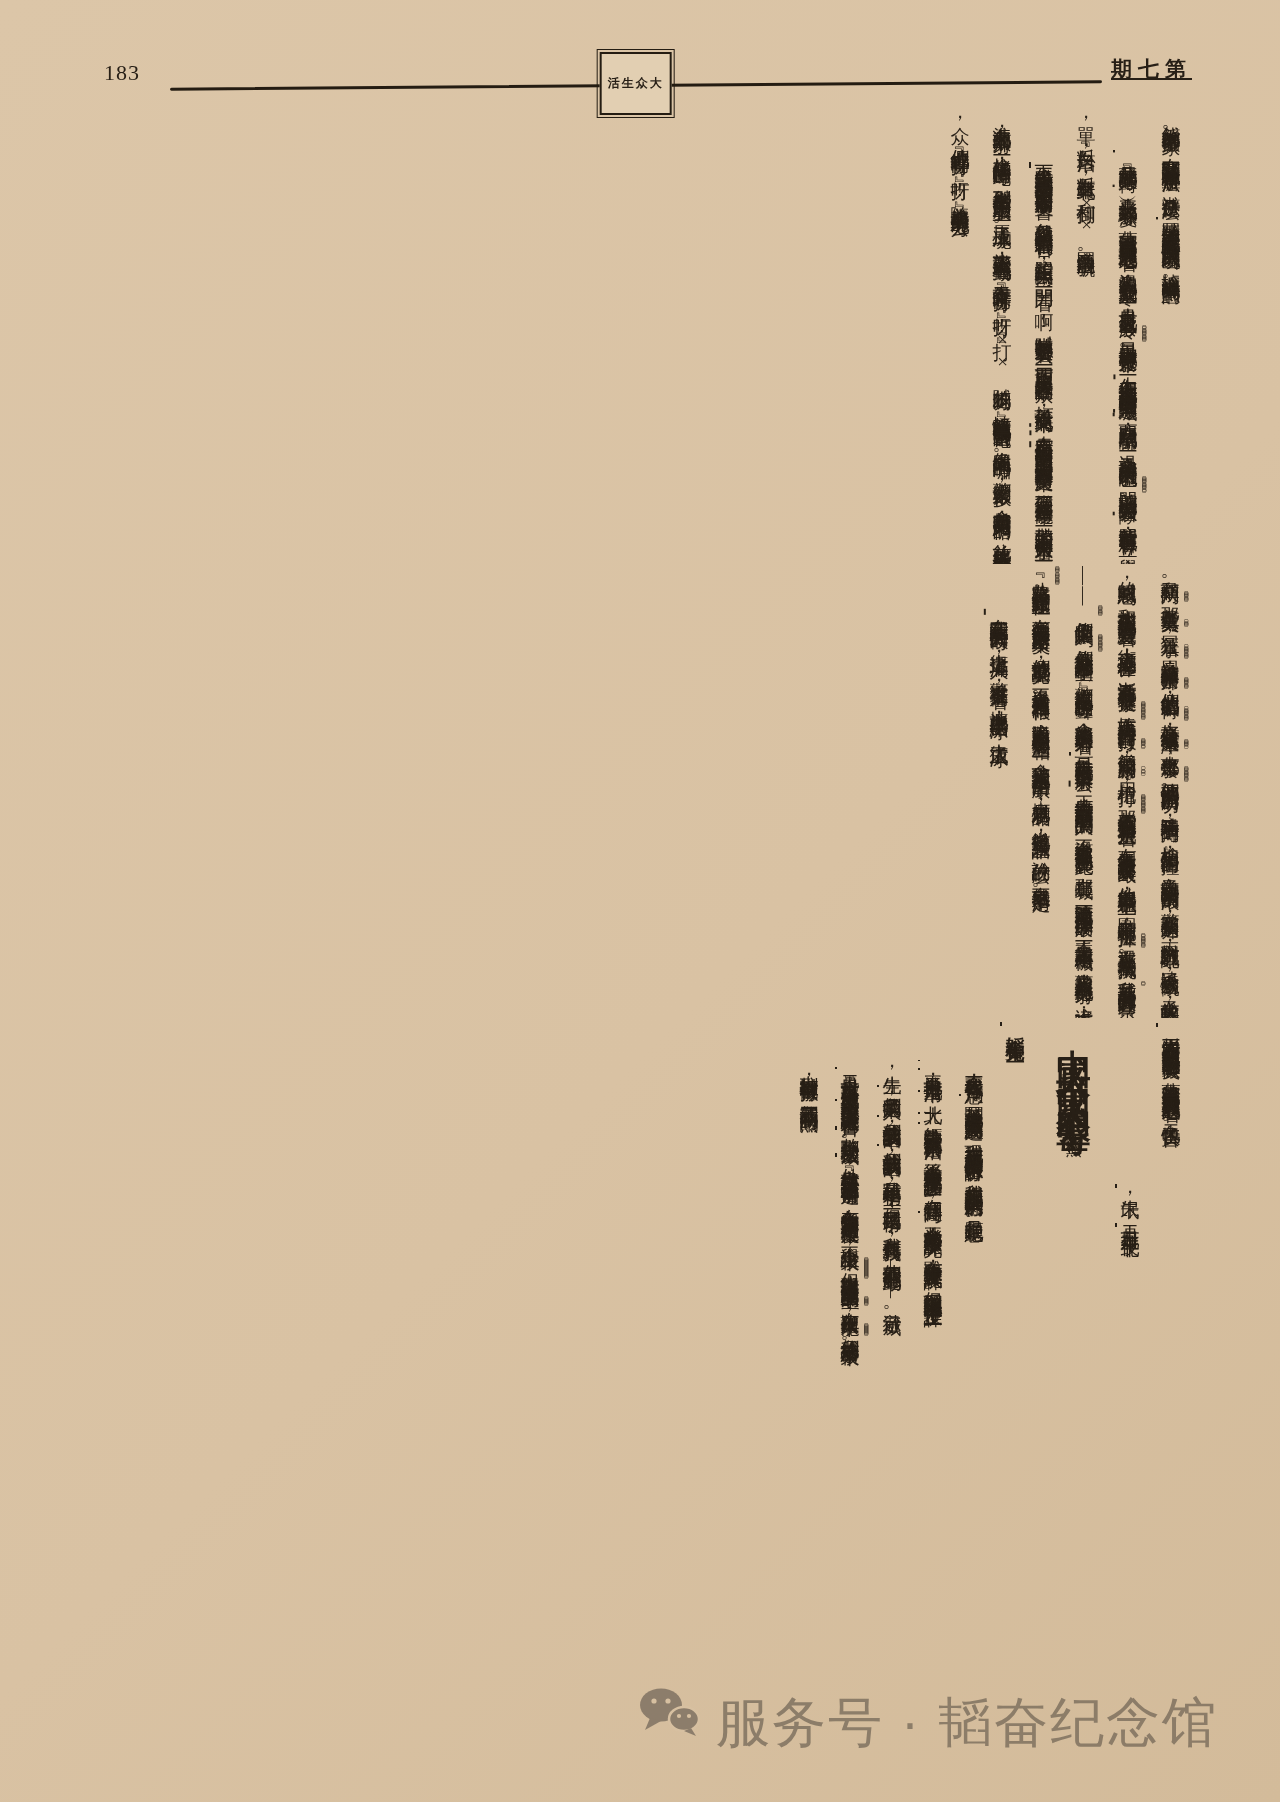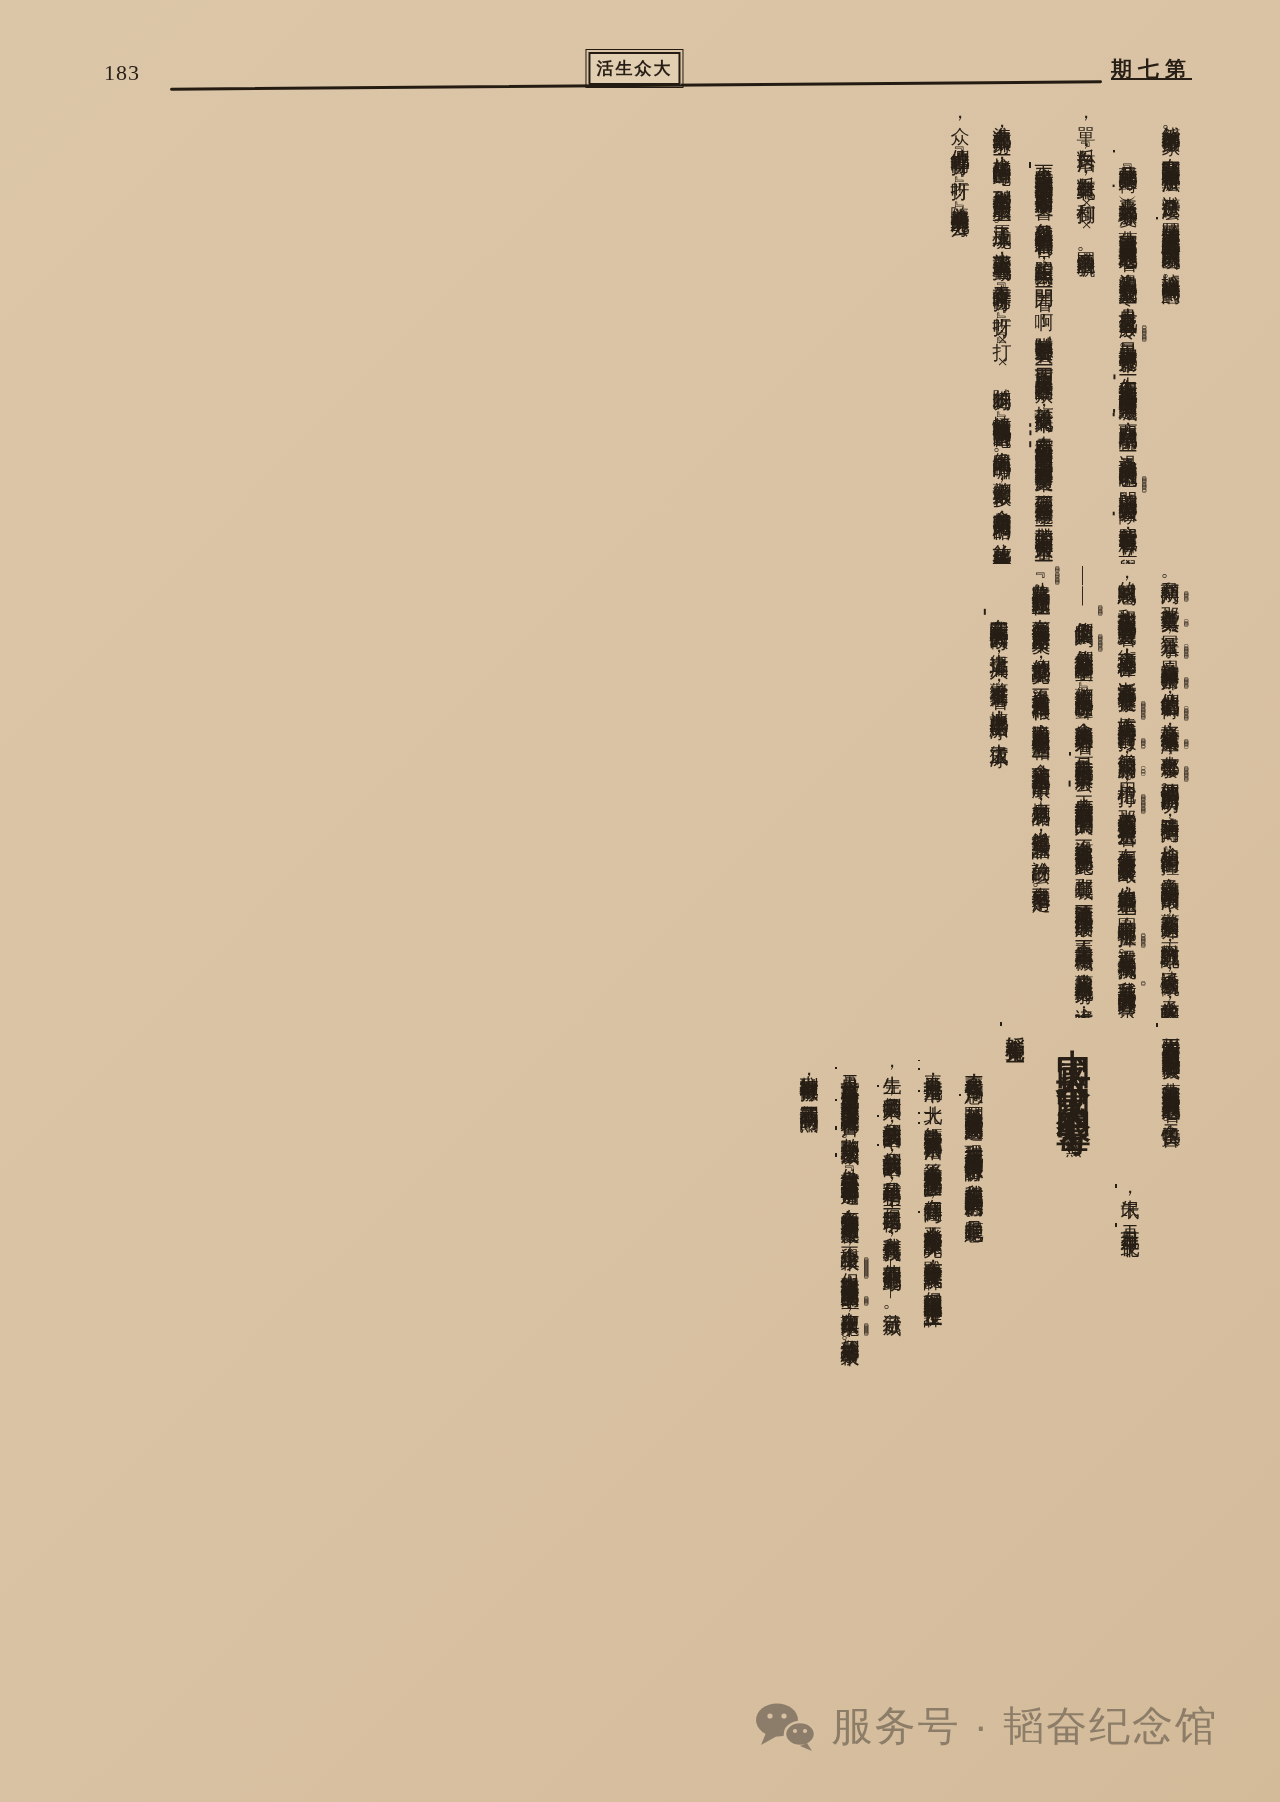--- a/index.html
+++ b/index.html
@@ -7,43 +7,43 @@
        font-family:"Liberation Serif", serif;}
   .page{position:relative;width:1280px;height:1802px;
         background:linear-gradient(135deg,#dcc6a8 0%,#d9c2a3 55%,#d3bb9a 100%);
         color:#271f16;}
   
   .pageno{position:absolute;left:104px;top:60px;font-size:22px;letter-spacing:1px;}
   .rule{position:absolute;left:170px;right:178px;top:84px;height:3px;background:#241c12;
         border-radius:2px;transform:rotate(-0.45deg);}
   .masthead-box{position:absolute;left:50%;top:52px;transform:translateX(-56%);
         border:2px solid #241c12;outline:1px solid #241c12;outline-offset:2px;
-        background:#e2cfb2;padding:3px 6px;font-size:17px;font-weight:bold;
+        background:#e2cfb2;padding:21px 6px;font-size:12px;font-weight:bold;
         letter-spacing:2px;white-space:nowrap;}
   .issue{position:absolute;right:88px;top:55px;font-size:21px;font-weight:bold;letter-spacing:6px;text-decoration:underline;}
   
   .band{position:absolute;left:92px;width:1100px;overflow:hidden;
         writing-mode:vertical-rl;text-orientation:mixed;
         font-size:19px;color:#271f16;}
   .band1{top:112px;height:452px;line-height:42px;letter-spacing:1.2px;}
   .band2{top:566px;height:452px;line-height:42px;letter-spacing:1.2px;}
   .band3{top:1022px;height:515px;line-height:41px;letter-spacing:1px;}
   .band p{margin:0;padding:0;}
   p.indent{text-indent:2em;}
   p.signature{text-indent:8.5em;letter-spacing:2px;}
   p.salutation{font-weight:bold;letter-spacing:2px;}
   p.title{font-size:34px;line-height:58px;font-weight:bold;letter-spacing:8px;margin:0 8px;}
   .author{font-size:17px;font-weight:normal;letter-spacing:3px;margin-top:18px;}
   .em{-webkit-text-emphasis:open circle rgba(39,31,22,.85);
       text-emphasis:open circle rgba(39,31,22,.85);
       text-emphasis-position:over right;}
   .pn{text-decoration:underline;text-decoration-thickness:1.5px;text-underline-offset:3px;}
   
-  .watermark{position:absolute;right:62px;bottom:48px;display:flex;align-items:center;gap:16px;
-             color:rgba(96,86,72,.62);font-size:41px;letter-spacing:2px;
+  .watermark{position:absolute;right:62px;bottom:42px;display:flex;gap:16px;
+             color:rgba(96,86,72,.62);font-size:54px;letter-spacing:2px;
              font-family:"Liberation Sans", sans-serif;}
   .watermark svg{display:block;opacity:.62;}
 </style>
 </head>
 <body>
 
 <div class="page">
 
   <span class="pageno">183</span>
   <div class="rule"></div>

